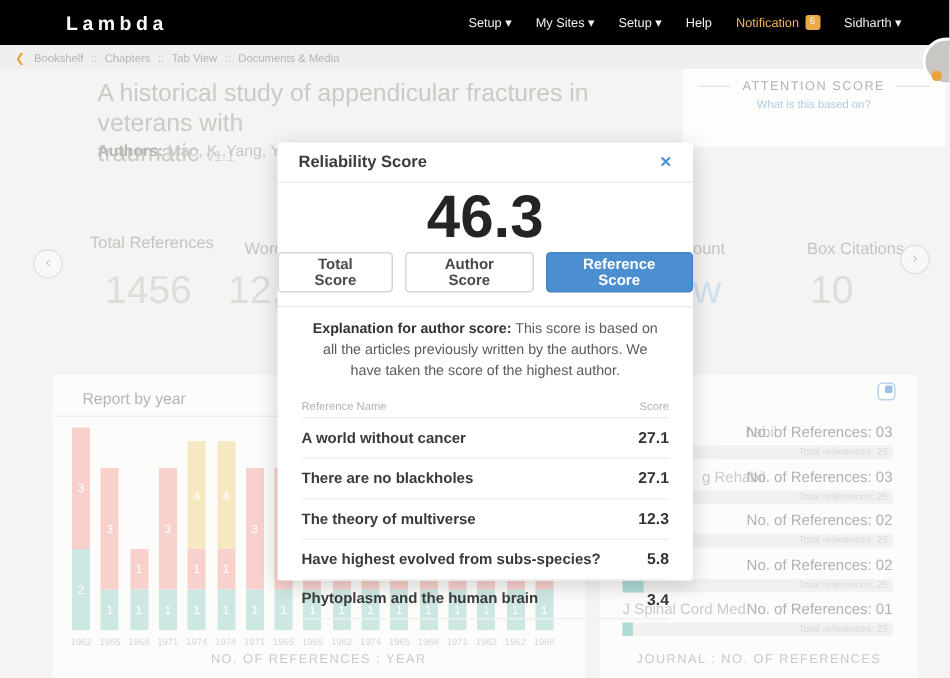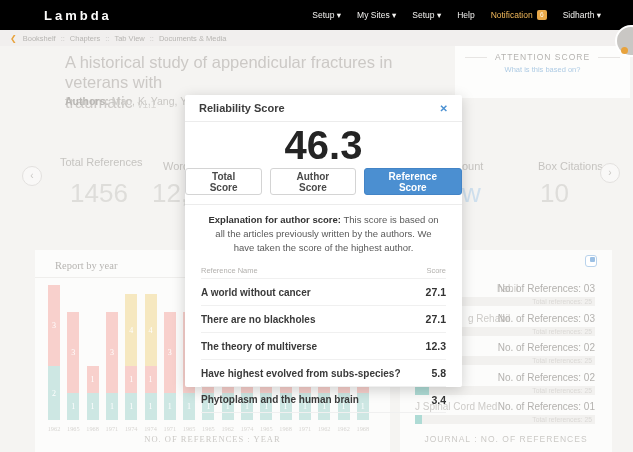--- a/index.html
+++ b/index.html
@@ -38,21 +38,21 @@
   .att-link { text-align:center; font-size:7.5px; color:#aecbe4; margin-top:3px; cursor:pointer; }
 
   
   .stat-label { position:absolute; font-size:11px; color:#c6c4c1; z-index:1; white-space:nowrap; }
   .stat-value { position:absolute; font-size:26px; font-weight:300; color:#deddda; z-index:1; white-space:nowrap; }
   .stat-value.link { color:#cfe0ee; }
   .arrow-circle { position:absolute; width:20px; height:20px; border-radius:50%; border:1px solid #e3e1df; background:#f9f8f7; color:#c9c7c4; font-size:10px; line-height:18px; text-align:center; z-index:1; cursor:pointer; }
 
   
   .panel { position:absolute; background:#fcfcfb; z-index:1; }
-  #left-panel  { left:35px; top:250px; width:355px; height:202px;font-family:Liberation Serif, serif; }
+  #left-panel  { left:35px; top:250px; width:355px; height:202px; }
   #right-panel { left:400px; top:250px; width:212px; height:202px; }
   .panel-title { position:absolute; left:20px; top:10px; font-size:10.5px; color:#b7b5b2; }
   .panel-divider { position:absolute; left:0; top:27px; width:100%; height:1px; background:#efeeec; }
   .panel-caption { position:absolute; left:0; top:184px; width:100%; text-align:center; font-size:8.5px; letter-spacing:1px; color:#cbc9c6; }
 
   
   .bar { position:absolute; width:12px; bottom:32px; display:flex; flex-direction:column-reverse; }
   .seg { width:100%; display:flex; align-items:center; justify-content:center; color:#fff; font-size:8px; }
   .xlabel { position:absolute; bottom:20px; width:20px; text-align:center; font-size:6.3px; color:#d7d5d2; }
 

